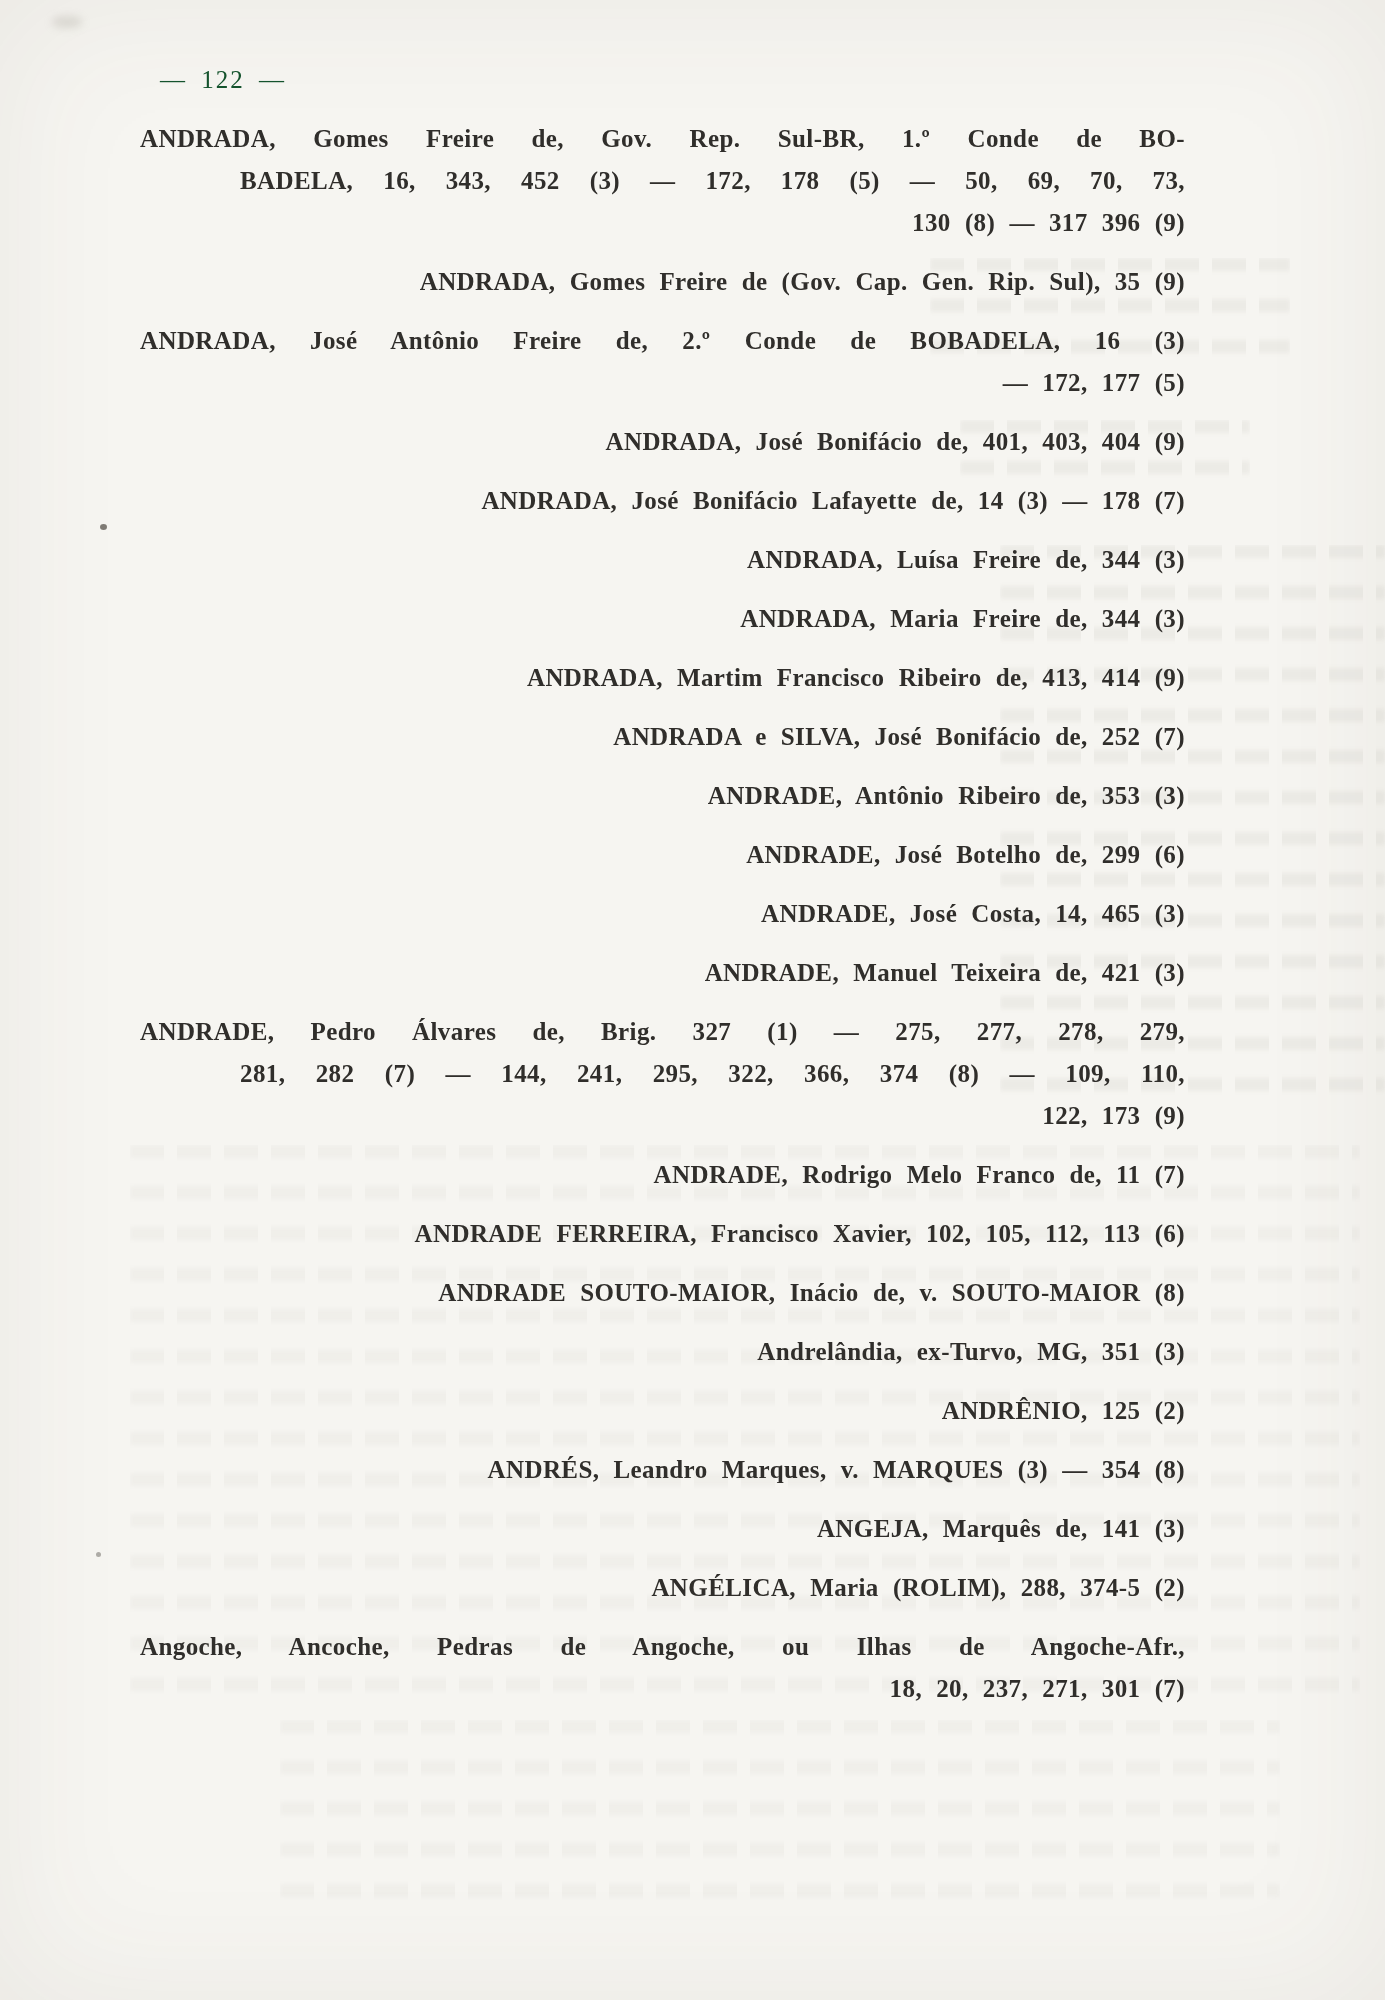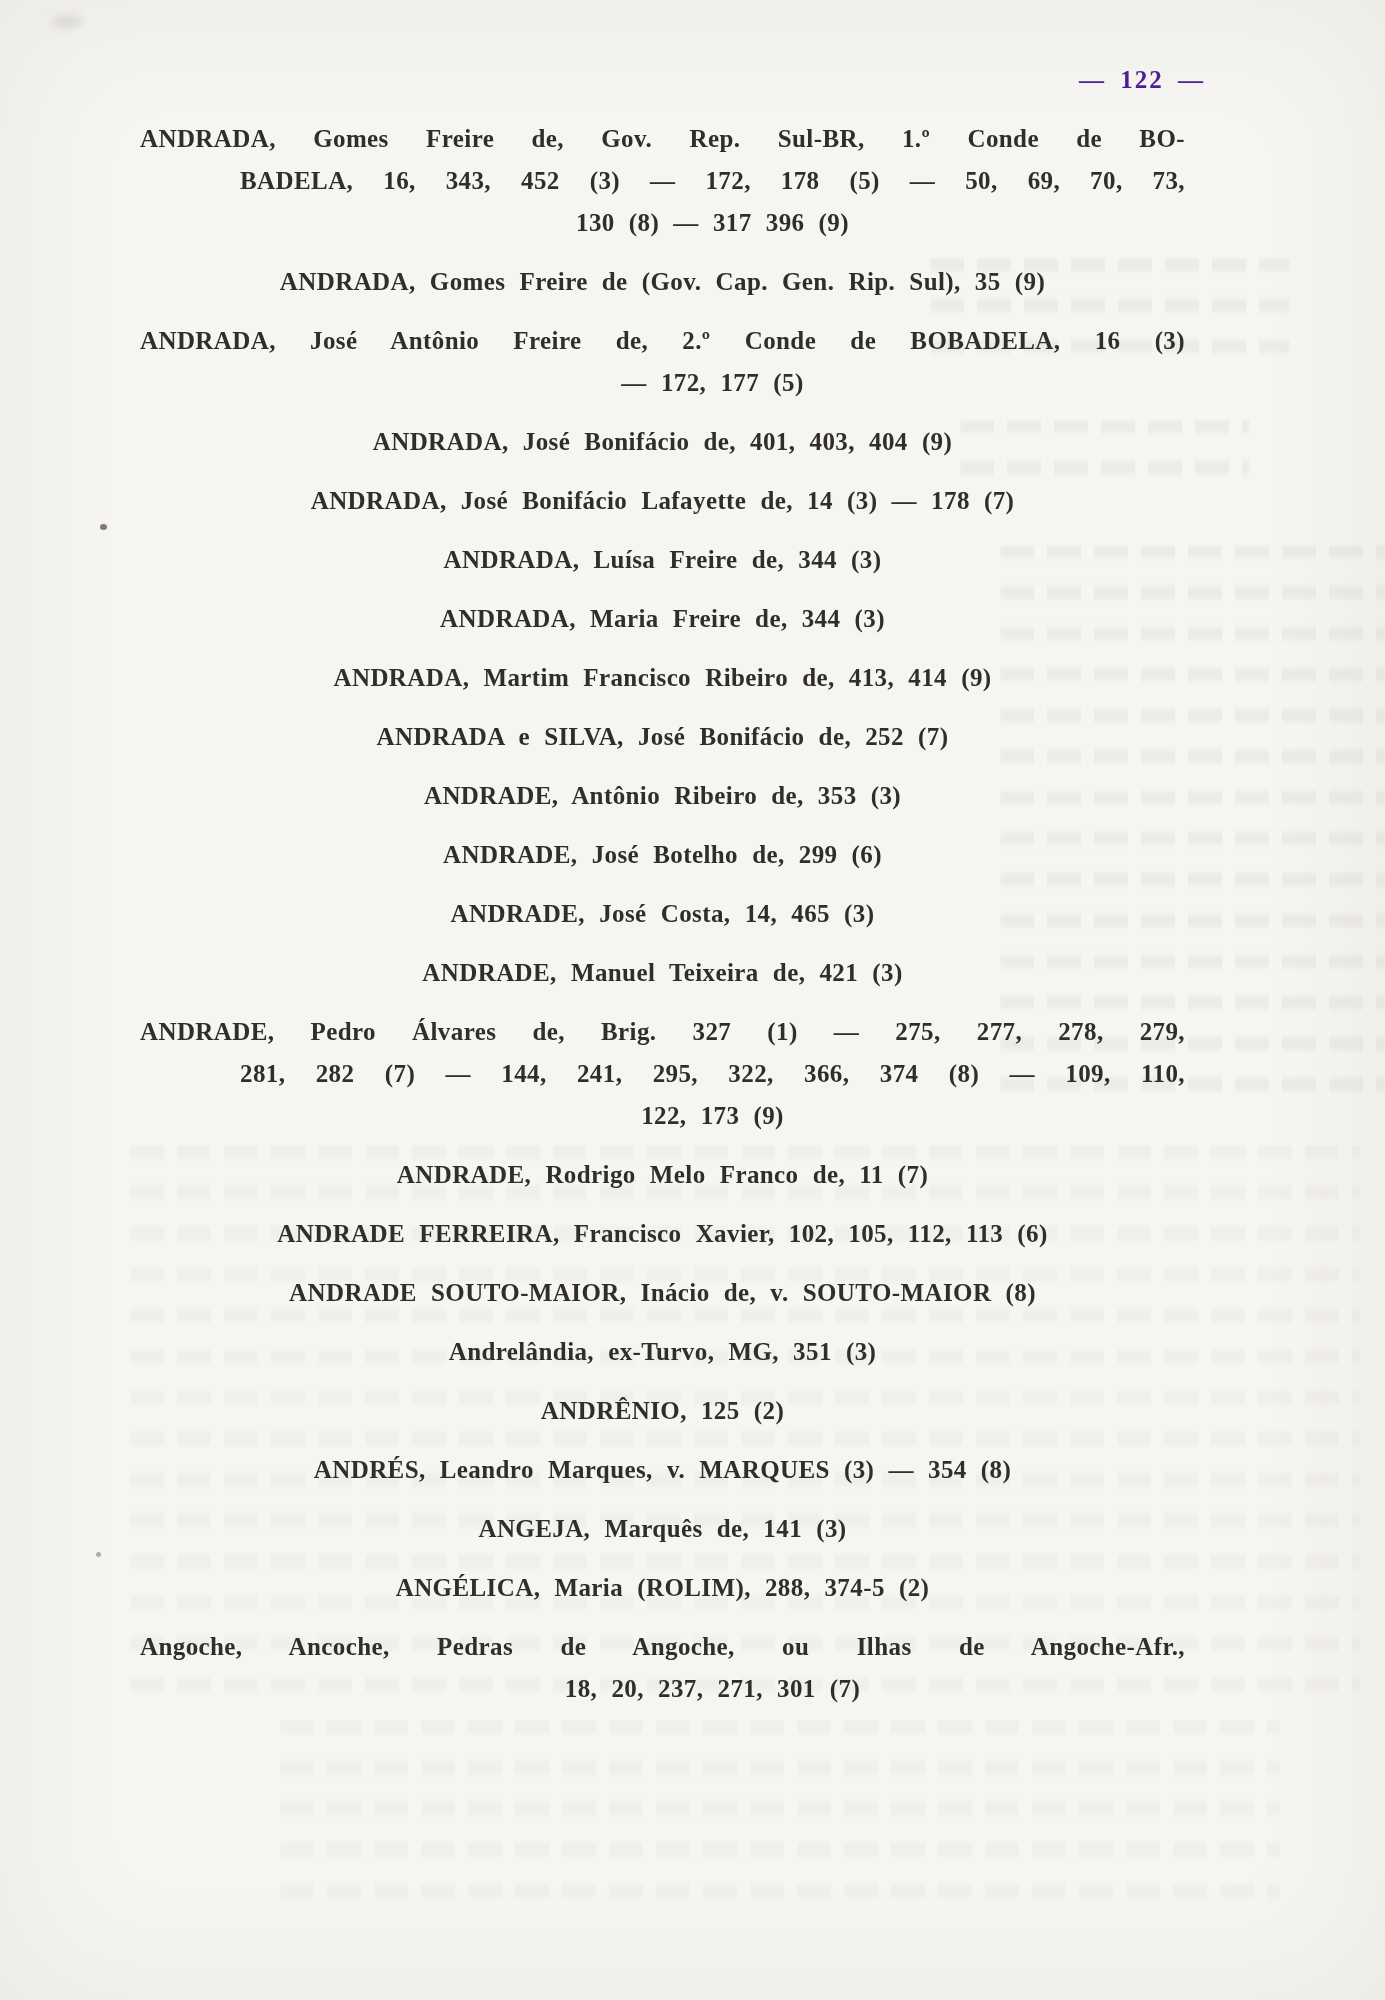--- a/index.html
+++ b/index.html
@@ -11,38 +11,38 @@
     font-family: "Liberation Serif", serif;
   }
   .paper-vignette {
     position: absolute; inset: 0;
     box-shadow: inset 0 0 140px rgba(80,72,58,0.07);
     pointer-events: none;
   }
   .pageno {
     position: absolute;
     left: 160px; top: 66px; width: 1045px;
-    text-align: right;
-    font-size: 25px; font-weight: bold;
-    color: #4c1d95;
+    text-align: left;
+    font-size: 25px; font-weight: normal;
+    color: #14532d;
     letter-spacing: 2px;
     word-spacing: 6px;
   }
   .text-block {
     position: absolute;
     left: 140px; top: 118px; width: 1045px;
     font-size: 25px;
     font-weight: bold;
     color: #302e2b;
     line-height: 42px;
     letter-spacing: 0.4px;
     word-spacing: 0.30em;
   }
   .entry { margin-bottom: 17px; }
-  .line { text-align: center; }
+  .line { text-align: right; }
   .line.cont { margin-left: 100px; }
   .line.just { text-align: justify; text-align-last: justify; }
   
   .ghost {
     position: absolute;
     background-image: repeating-linear-gradient(
       to bottom,
       rgba(118,112,100,0.14) 0 13px,
       transparent 13px 41px);
     -webkit-mask-image: repeating-linear-gradient(to right, #000 0 34px, transparent 34px 47px);

